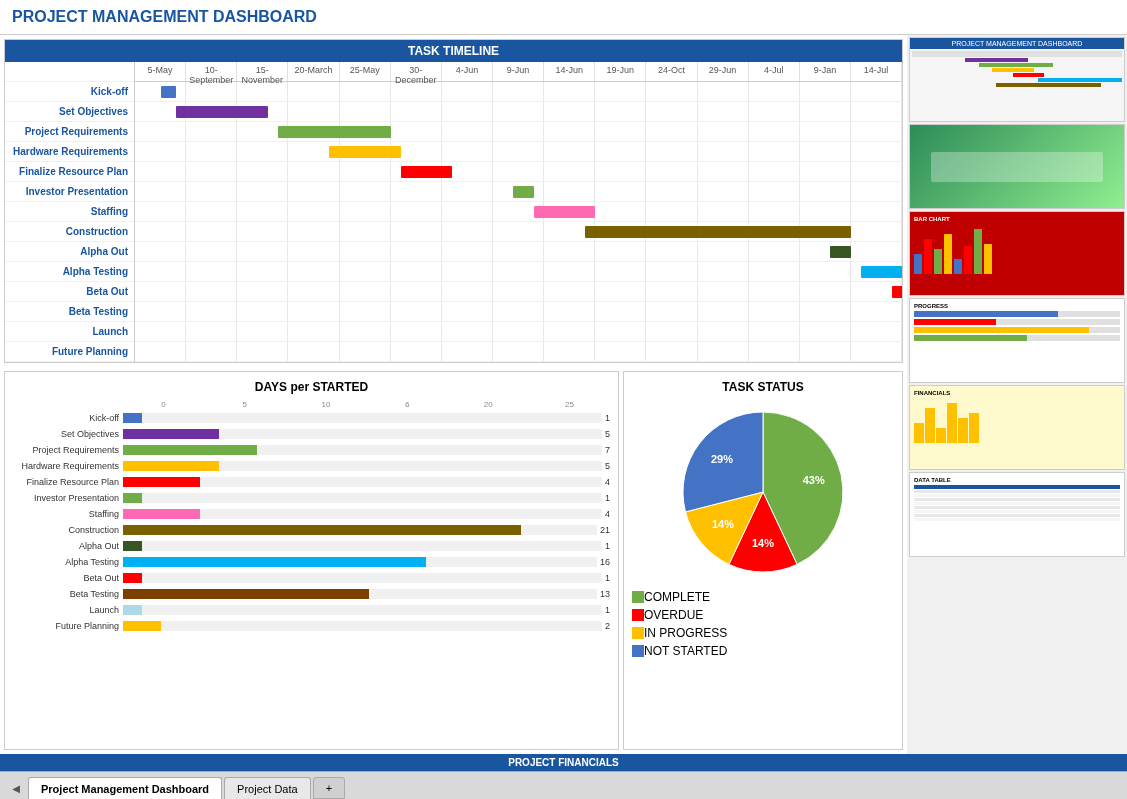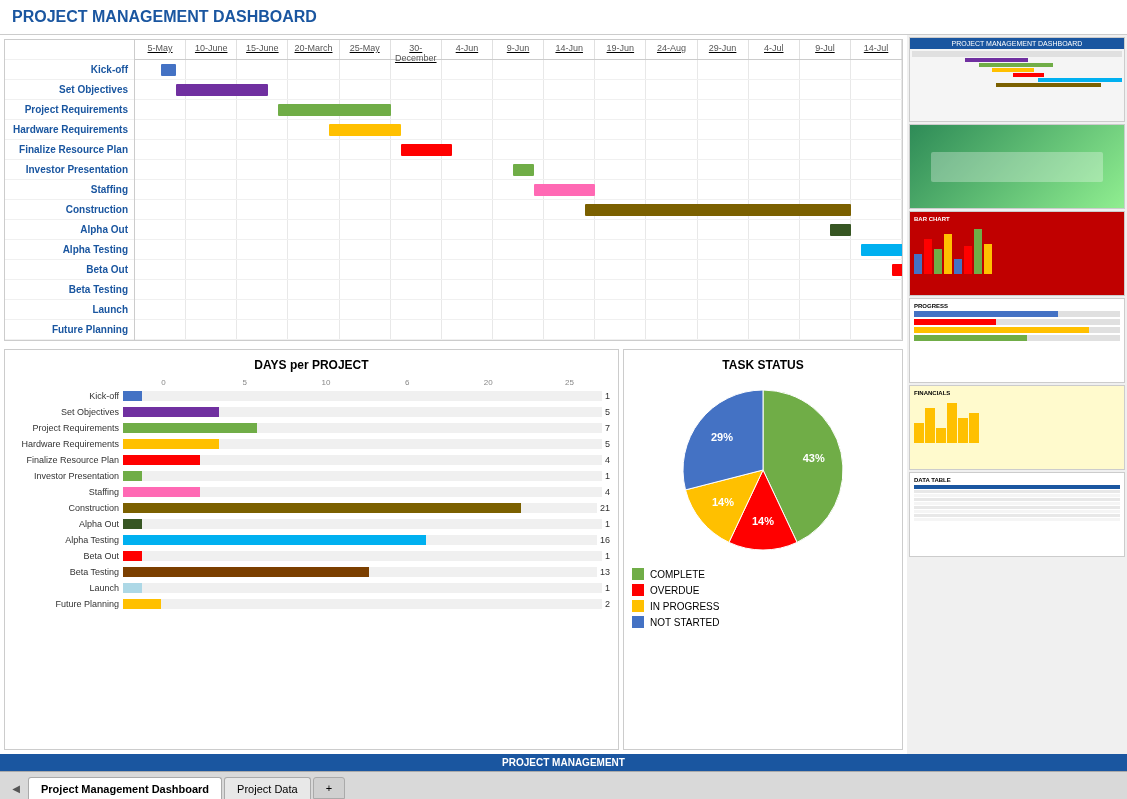--- a/index.html
+++ b/index.html
@@ -78,21 +78,20 @@
 
     .gantt-header-row {
       height: 20px;
       background: #fff;
     }
 
     .gantt-chart-area {
       flex: 1;
       overflow: hidden;
       position: relative;
-      text-decoration: underline;
     }
 
     .gantt-dates-row {
       display: flex;
       height: 20px;
       border-bottom: 1px solid #ccc;
       background: #fff;
     }
 
     .gantt-date-cell {
@@ -240,22 +239,21 @@
       margin-top: 8px;
       display: flex;
       flex-direction: column;
       gap: 4px;
       align-self: flex-start;
     }
 
     .legend-item {
       display: flex;
       align-items: center;
-      gap: 6px;
-      font-size: 10px;
+      font-size: 12px;
     }
 
     .legend-color {
       width: 12px;
       height: 12px;
       flex-shrink: 0;
     }
 
     
     .sidebar-thumbnails {
@@ -336,20 +334,21 @@
 <div class="main-container">
 
   <div class="header">
     <span class="header-title">PROJECT MANAGEMENT DASHBOARD</span>
   </div>
 
   <div class="content-area">
     <div class="main-content">
 
       <div class="gantt-section">
+        <div class="gantt-title">TASK TIMELINE</div>
         <div class="gantt-body">
 
           <div class="gantt-labels">
             <div class="gantt-label-row gantt-header-row"></div>
 
           <div class="gantt-label-row">Kick-off</div>
               <div class="gantt-label-row">Set Objectives</div>
               <div class="gantt-label-row">Project Requirements</div>
               <div class="gantt-label-row">Hardware Requirements</div>
               <div class="gantt-label-row">Finalize Resource Plan</div>
@@ -361,33 +360,33 @@
               <div class="gantt-label-row">Beta Out</div>
               <div class="gantt-label-row">Beta Testing</div>
               <div class="gantt-label-row">Launch</div>
               <div class="gantt-label-row">Future Planning</div>
             </div>
 
           <div class="gantt-chart-area">
 
           <div class="gantt-dates-row">
                 <div class="gantt-date-cell">5-May</div>
-                <div class="gantt-date-cell">10-June</div>
-                <div class="gantt-date-cell">15-June</div>
+                <div class="gantt-date-cell">10-September</div>
+                <div class="gantt-date-cell">15-November</div>
                 <div class="gantt-date-cell">20-March</div>
                 <div class="gantt-date-cell">25-May</div>
                 <div class="gantt-date-cell">30-December</div>
                 <div class="gantt-date-cell">4-Jun</div>
                 <div class="gantt-date-cell">9-Jun</div>
                 <div class="gantt-date-cell">14-Jun</div>
                 <div class="gantt-date-cell">19-Jun</div>
-                <div class="gantt-date-cell">24-Aug</div>
+                <div class="gantt-date-cell">24-Oct</div>
                 <div class="gantt-date-cell">29-Jun</div>
                 <div class="gantt-date-cell">4-Jul</div>
-                <div class="gantt-date-cell">9-Jul</div>
+                <div class="gantt-date-cell">9-Jan</div>
                 <div class="gantt-date-cell">14-Jul</div>
               </div>
               <div class="gantt-rows-container" style="position: relative;">
                 <div class="gantt-row">
                   <div class="gantt-grid-lines">
                     <div class="gantt-grid-line"></div>
                     <div class="gantt-grid-line"></div>
                     <div class="gantt-grid-line"></div>
                     <div class="gantt-grid-line"></div>
                     <div class="gantt-grid-line"></div>
@@ -662,21 +661,21 @@
                   </div>
                 </div>
               </div>
             </div>
         </div>
       </div>
 
       <div class="bottom-section">
 
         <div class="bar-chart-section">
-          <div class="bar-chart-title">DAYS per PROJECT</div>
+          <div class="bar-chart-title">DAYS per STARTED</div>
           <div class="bar-axis" id="bar-axis-container">
               <span class="bar-axis-label">0</span>
               <span class="bar-axis-label">5</span>
               <span class="bar-axis-label">10</span>
               <span class="bar-axis-label">6</span>
               <span class="bar-axis-label">20</span>
               <span class="bar-axis-label">25</span>
             </div>
           <div class="bar-chart-content" id="bar-chart-rows">
               <div class="bar-row">
@@ -889,21 +888,21 @@
           <div style="height:3px;background:#f5f5f5;margin-bottom:1px;"></div>
           <div style="height:3px;background:#e8e8e8;margin-bottom:1px;"></div>
           <div style="height:3px;background:#f5f5f5;margin-bottom:1px;"></div>
           <div style="height:3px;background:#e8e8e8;margin-bottom:1px;"></div>
           <div style="height:3px;background:#f5f5f5;margin-bottom:1px;"></div>
         </div>
       </div>
     </div>
   </div>
 
-  <div style="background:#1a56a0;color:#fff;text-align:center;font-size:10px;font-weight:bold;padding:3px;">PROJECT MANAGEMENT</div>
+  <div style="background:#1a56a0;color:#fff;text-align:center;font-size:10px;font-weight:bold;padding:3px;">PROJECT FINANCIALS</div>
 
   <div class="tab-bar">
     <div class="scroll-arrow">◀</div>
     <div class="tab tab-active">
       <span>Project Management Dashboard</span>
     </div>
     <div class="tab tab-inactive">
       <span>Project Data</span>
     </div>
     <div class="tab tab-add">

